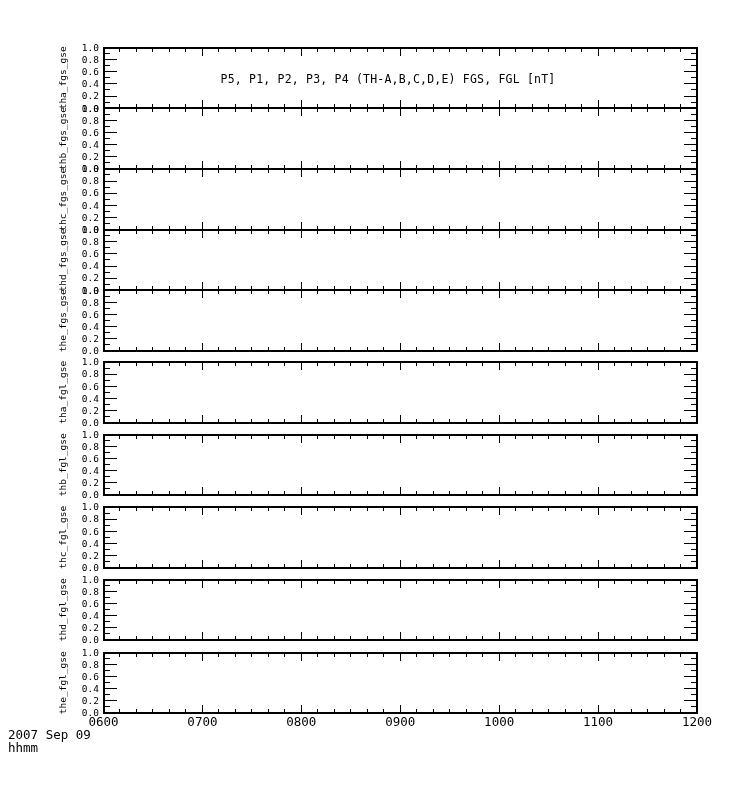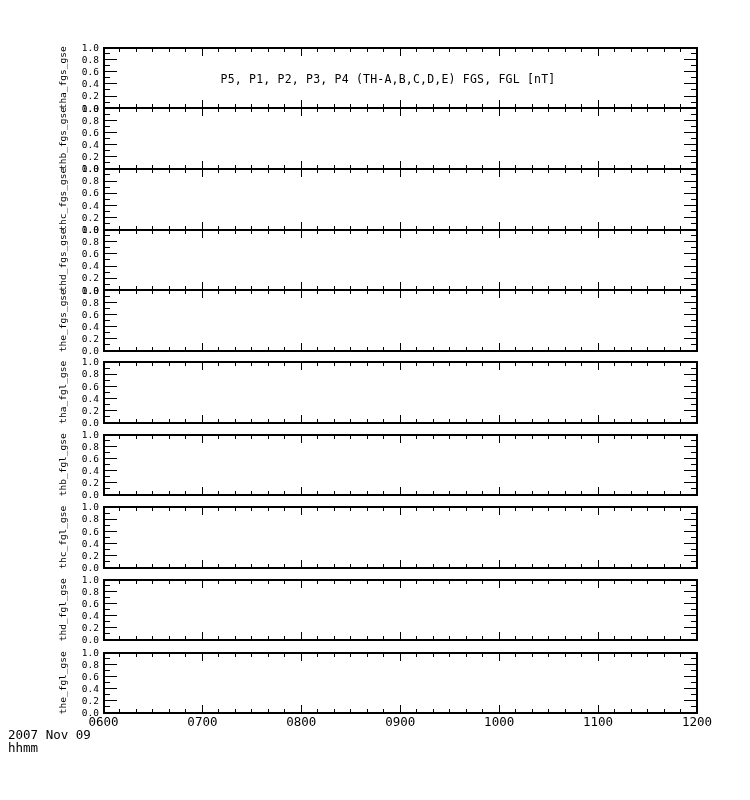--- a/index.html
+++ b/index.html
@@ -1084,14 +1084,14 @@
       </g>
       <text x="103.5" y="726" text-anchor="middle" fill="#000000" font-size="12.5" font-family="&quot;DejaVu Sans Mono&quot;, monospace">0600</text>
       <text x="202.41666666666669" y="726" text-anchor="middle" fill="#000000" font-size="12.5" font-family="&quot;DejaVu Sans Mono&quot;, monospace">0700</text>
       <text x="301.33333333333337" y="726" text-anchor="middle" fill="#000000" font-size="12.5" font-family="&quot;DejaVu Sans Mono&quot;, monospace">0800</text>
       <text x="400.25" y="726" text-anchor="middle" fill="#000000" font-size="12.5" font-family="&quot;DejaVu Sans Mono&quot;, monospace">0900</text>
       <text x="499.1666666666667" y="726" text-anchor="middle" fill="#000000" font-size="12.5" font-family="&quot;DejaVu Sans Mono&quot;, monospace">1000</text>
       <text x="598.0833333333333" y="726" text-anchor="middle" fill="#000000" font-size="12.5" font-family="&quot;DejaVu Sans Mono&quot;, monospace">1100</text>
       <text x="697" y="726" text-anchor="middle" fill="#000000" font-size="12.5" font-family="&quot;DejaVu Sans Mono&quot;, monospace">1200</text>
     </svg>
   <div id="time-format-label" class="footer-label">hhmm</div>
-  <div id="date-label" class="footer-label">2007 Nov 09</div>
+  <div id="date-label" class="footer-label">2007 Sep 09</div>
 </div>
 
 </body></html>

